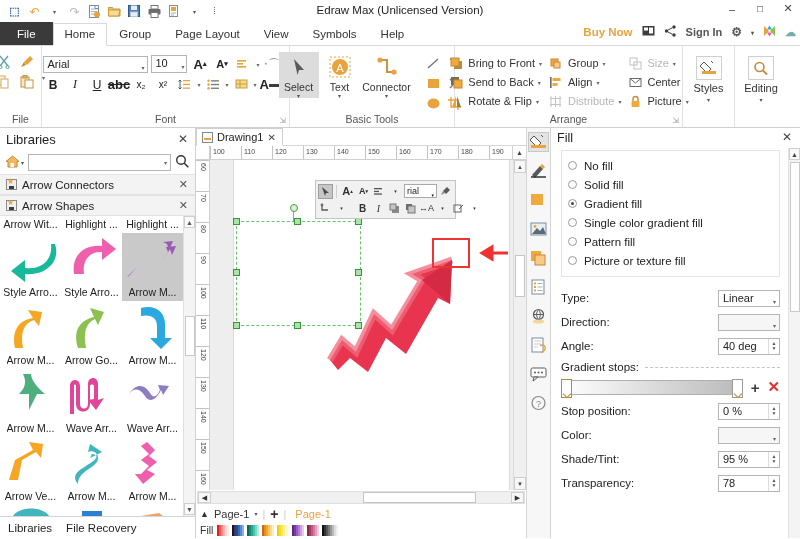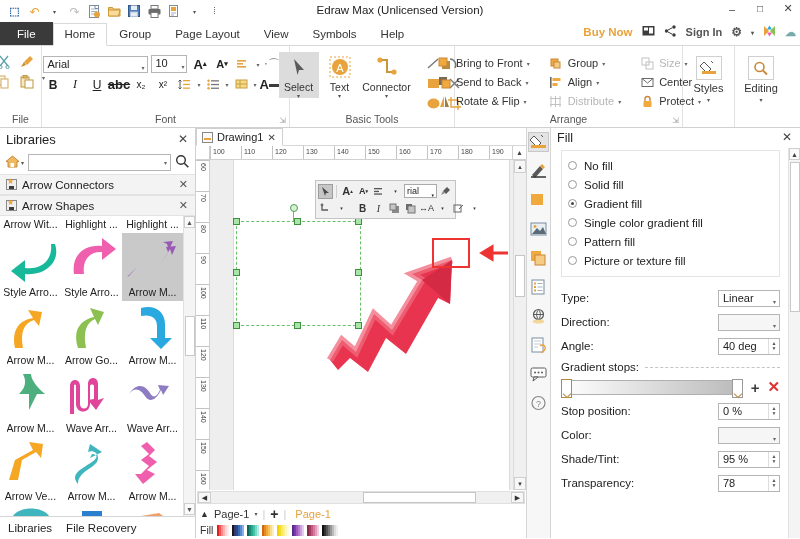--- a/index.html
+++ b/index.html
@@ -76,21 +76,21 @@
   .bigbtn.sel { background:#dcdcdc; }
   .bigbtn .bi { width:28px; height:26px; display:flex; align-items:center; justify-content:center; }
   .bigbtn .bl { font-size:10.5px; color:#333; }
   .bigbtn .bc { font-size:6px; color:#555; line-height:4px; }
   .shapes-grid { display:grid; grid-template-columns: 20px 20px; grid-auto-rows: 19px; gap:1px; padding: 3px 5px 0 7px; }
   .shapes-grid > div { display:flex; align-items:center; justify-content:center; }
 
   .arr-col { display:flex; flex-direction:column; gap:1px; padding-top:3px; }
   .arr-item { display:flex; align-items:center; gap:4px; font-size:11px; color:#333; height:18px; padding:0 3px; white-space:nowrap;}
   .arr-item.dim { color:#b6b6b6; }
-  .arr-cols { display:flex; gap:12px; }
+  .arr-cols { display:flex; gap:0; }
 
   .styles-btn { width:44px; display:flex; flex-direction:column; align-items:center; gap:2px; padding-top:8px; }
   .styles-btn .sbox { width:26px; height:24px; border:1px solid #cfcfcf; display:flex; align-items:center; justify-content:center; }
 
   
   .mainrow { position:relative; display:flex; height: 410px; }
 
   
   .leftpanel { width:196px; border-right:1px solid #d0d0d0; display:flex; flex-direction:column; background:#fff; }
   .panel-title { height:22px; display:flex; align-items:center; padding:0 6px; font-size:13px; color:#222; position:relative;}
@@ -564,21 +564,21 @@
                 </span>
               <span>Center</span>
             </div>
             <div class="arr-item">
               <span class="ico">
                   <svg width="13" height="13" viewBox="0 0 13 13">
                     <path d="M4 6V4a2.5 2.5 0 0 1 5 0v2" fill="none" stroke="#c9883a" stroke-width="1.4"></path>
                     <rect x="2.5" y="6" width="8" height="6" rx="1" fill="#f0a93c"></rect>
                   </svg>
                 </span>
-              <span>Protect</span>
+              <span>Picture</span>
               <span class="caret">▾</span>
             </div>
           </div>
         </div>
       </div>
       <div class="glabel">Arrange</div>
       <div class="dlg">⇲</div>
     </div>
 
     <div class="rgroup" style="width:52px;">

